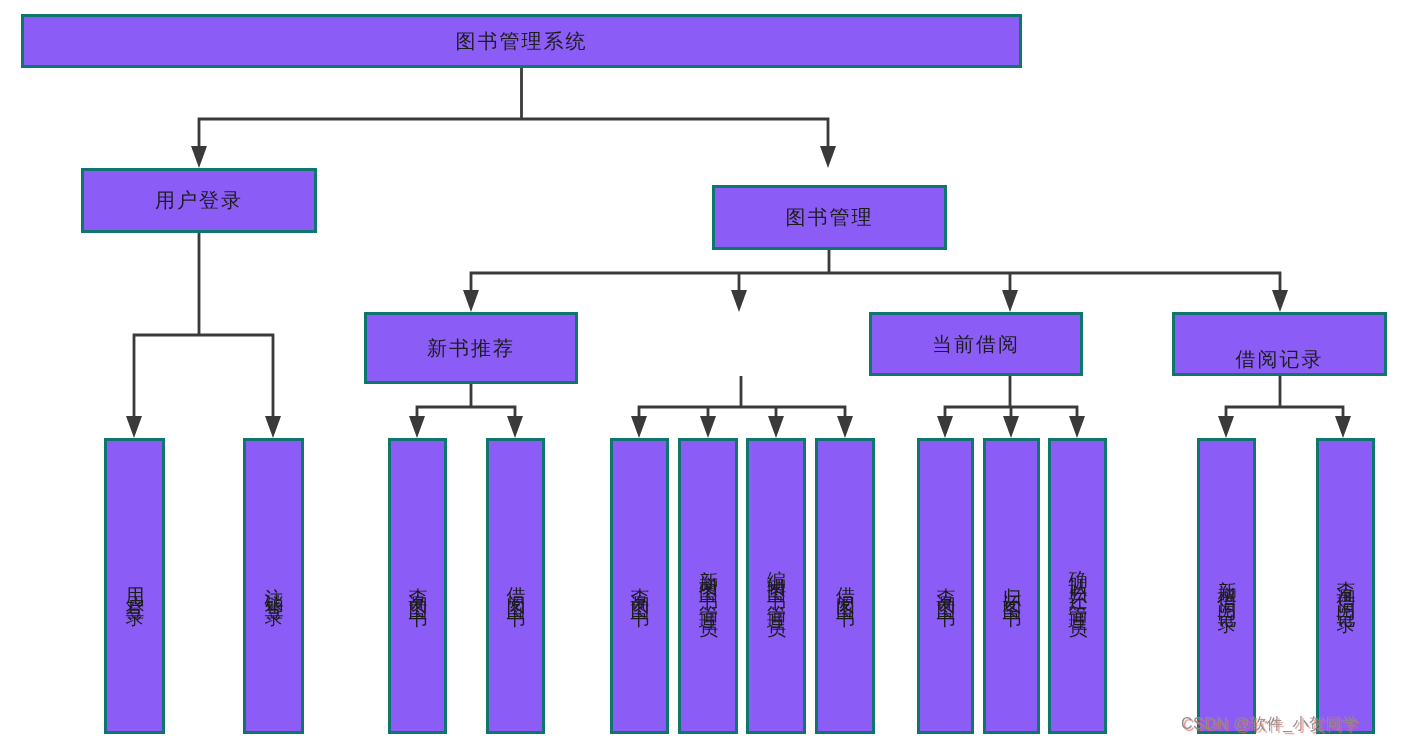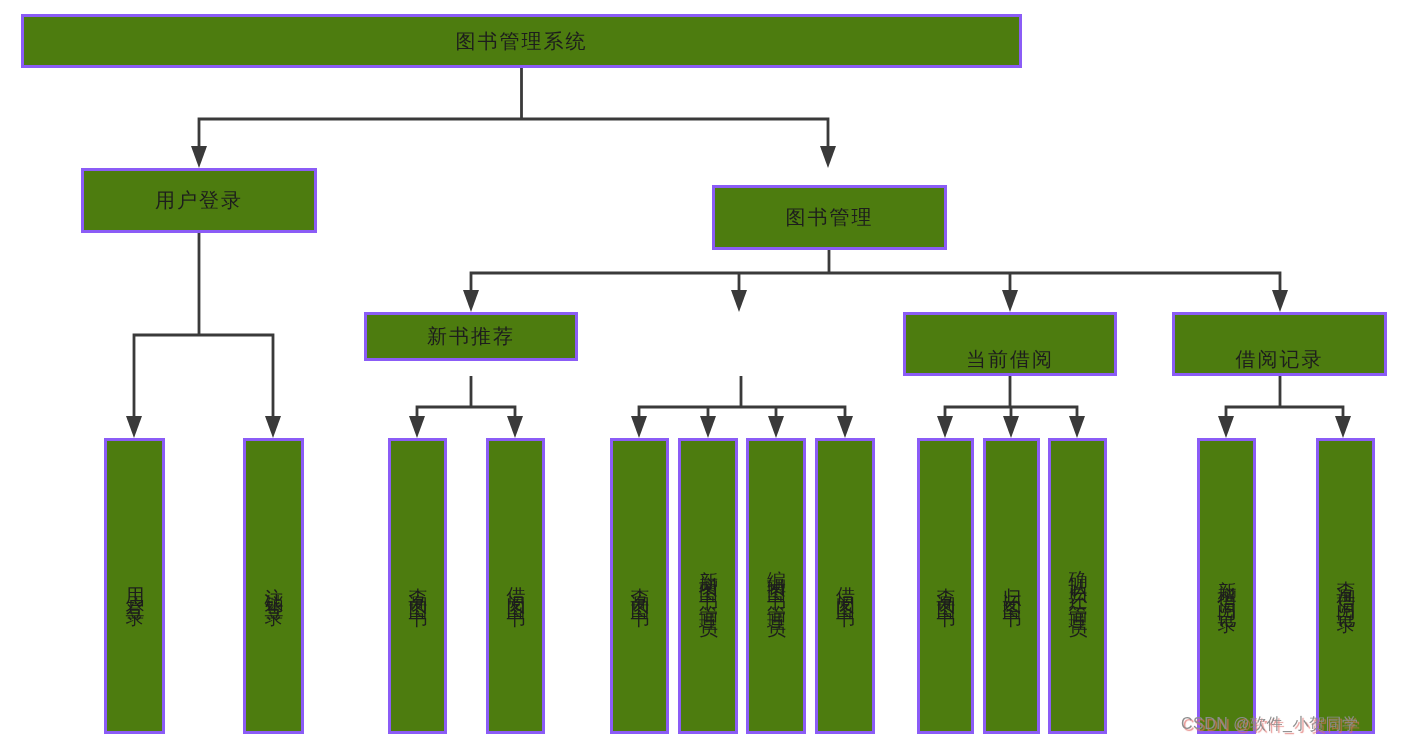--- a/index.html
+++ b/index.html
@@ -1,19 +1,19 @@
 <!DOCTYPE html>
 <html><head>
 <meta charset="utf-8">
 <style>
   html,body{margin:0;padding:0;background:#ffffff;}
   body{font-family:"Liberation Sans","DejaVu Sans",sans-serif;}
   .stage{position:relative;width:1405px;height:747px;background:#ffffff;overflow:hidden;}
   svg.wires{position:absolute;left:0;top:0;width:1405px;height:747px;}
-  .node{position:absolute;box-sizing:border-box;border:3px solid #8b5cf6;background:#4d7c0f;
+  .node{position:absolute;box-sizing:border-box;border:3px solid #0f766e;background:#8b5cf6;
         display:flex;align-items:center;justify-content:center;color:#1d1d1d;z-index:2;}
   .node-h{font-size:20px;letter-spacing:2px;white-space:nowrap;}
   .node-v .label{writing-mode:vertical-rl;text-orientation:mixed;font-size:19px;
         letter-spacing:7px;line-height:1.1;white-space:nowrap;}
   .watermark{position:absolute;left:1181px;top:714px;font-size:16px;color:#8d8d8d;
         text-shadow:2px 2px 1px rgba(224,110,106,0.8);white-space:nowrap;z-index:4;
         letter-spacing:0.5px;}
 </style>
 </head>
 <body>
@@ -88,24 +88,24 @@
     <span class="label">图书管理系统</span>
   </div>
 
   <div class="node node-h" style="left:81px;top:168px;width:236px;height:65px;">
     <span class="label">用户登录</span>
   </div>
   <div class="node node-h" style="left:712px;top:185px;width:235px;height:65px;">
     <span class="label">图书管理</span>
   </div>
 
-  <div class="node node-h" style="left:364px;top:312px;width:214px;height:49px;">
+  <div class="node node-h" style="left:364px;top:312px;width:214px;height:72px;">
     <span class="label">新书推荐</span>
   </div>
-  <div class="node node-h" style="left:903px;top:312px;width:214px;height:64px;align-items:flex-end;">
+  <div class="node node-h" style="left:869px;top:312px;width:214px;height:64px;">
     <span class="label">当前借阅</span>
   </div>
   <div class="node node-h" style="left:1172px;top:312px;width:215px;height:64px;align-items:flex-end;">
     <span class="label">借阅记录</span>
   </div>
 
   <div class="node node-v" style="left:104px;top:438px;width:61px;height:296px;">
     <span class="label">用户登录</span>
   </div>
   <div class="node node-v" style="left:243px;top:438px;width:61px;height:296px;">

